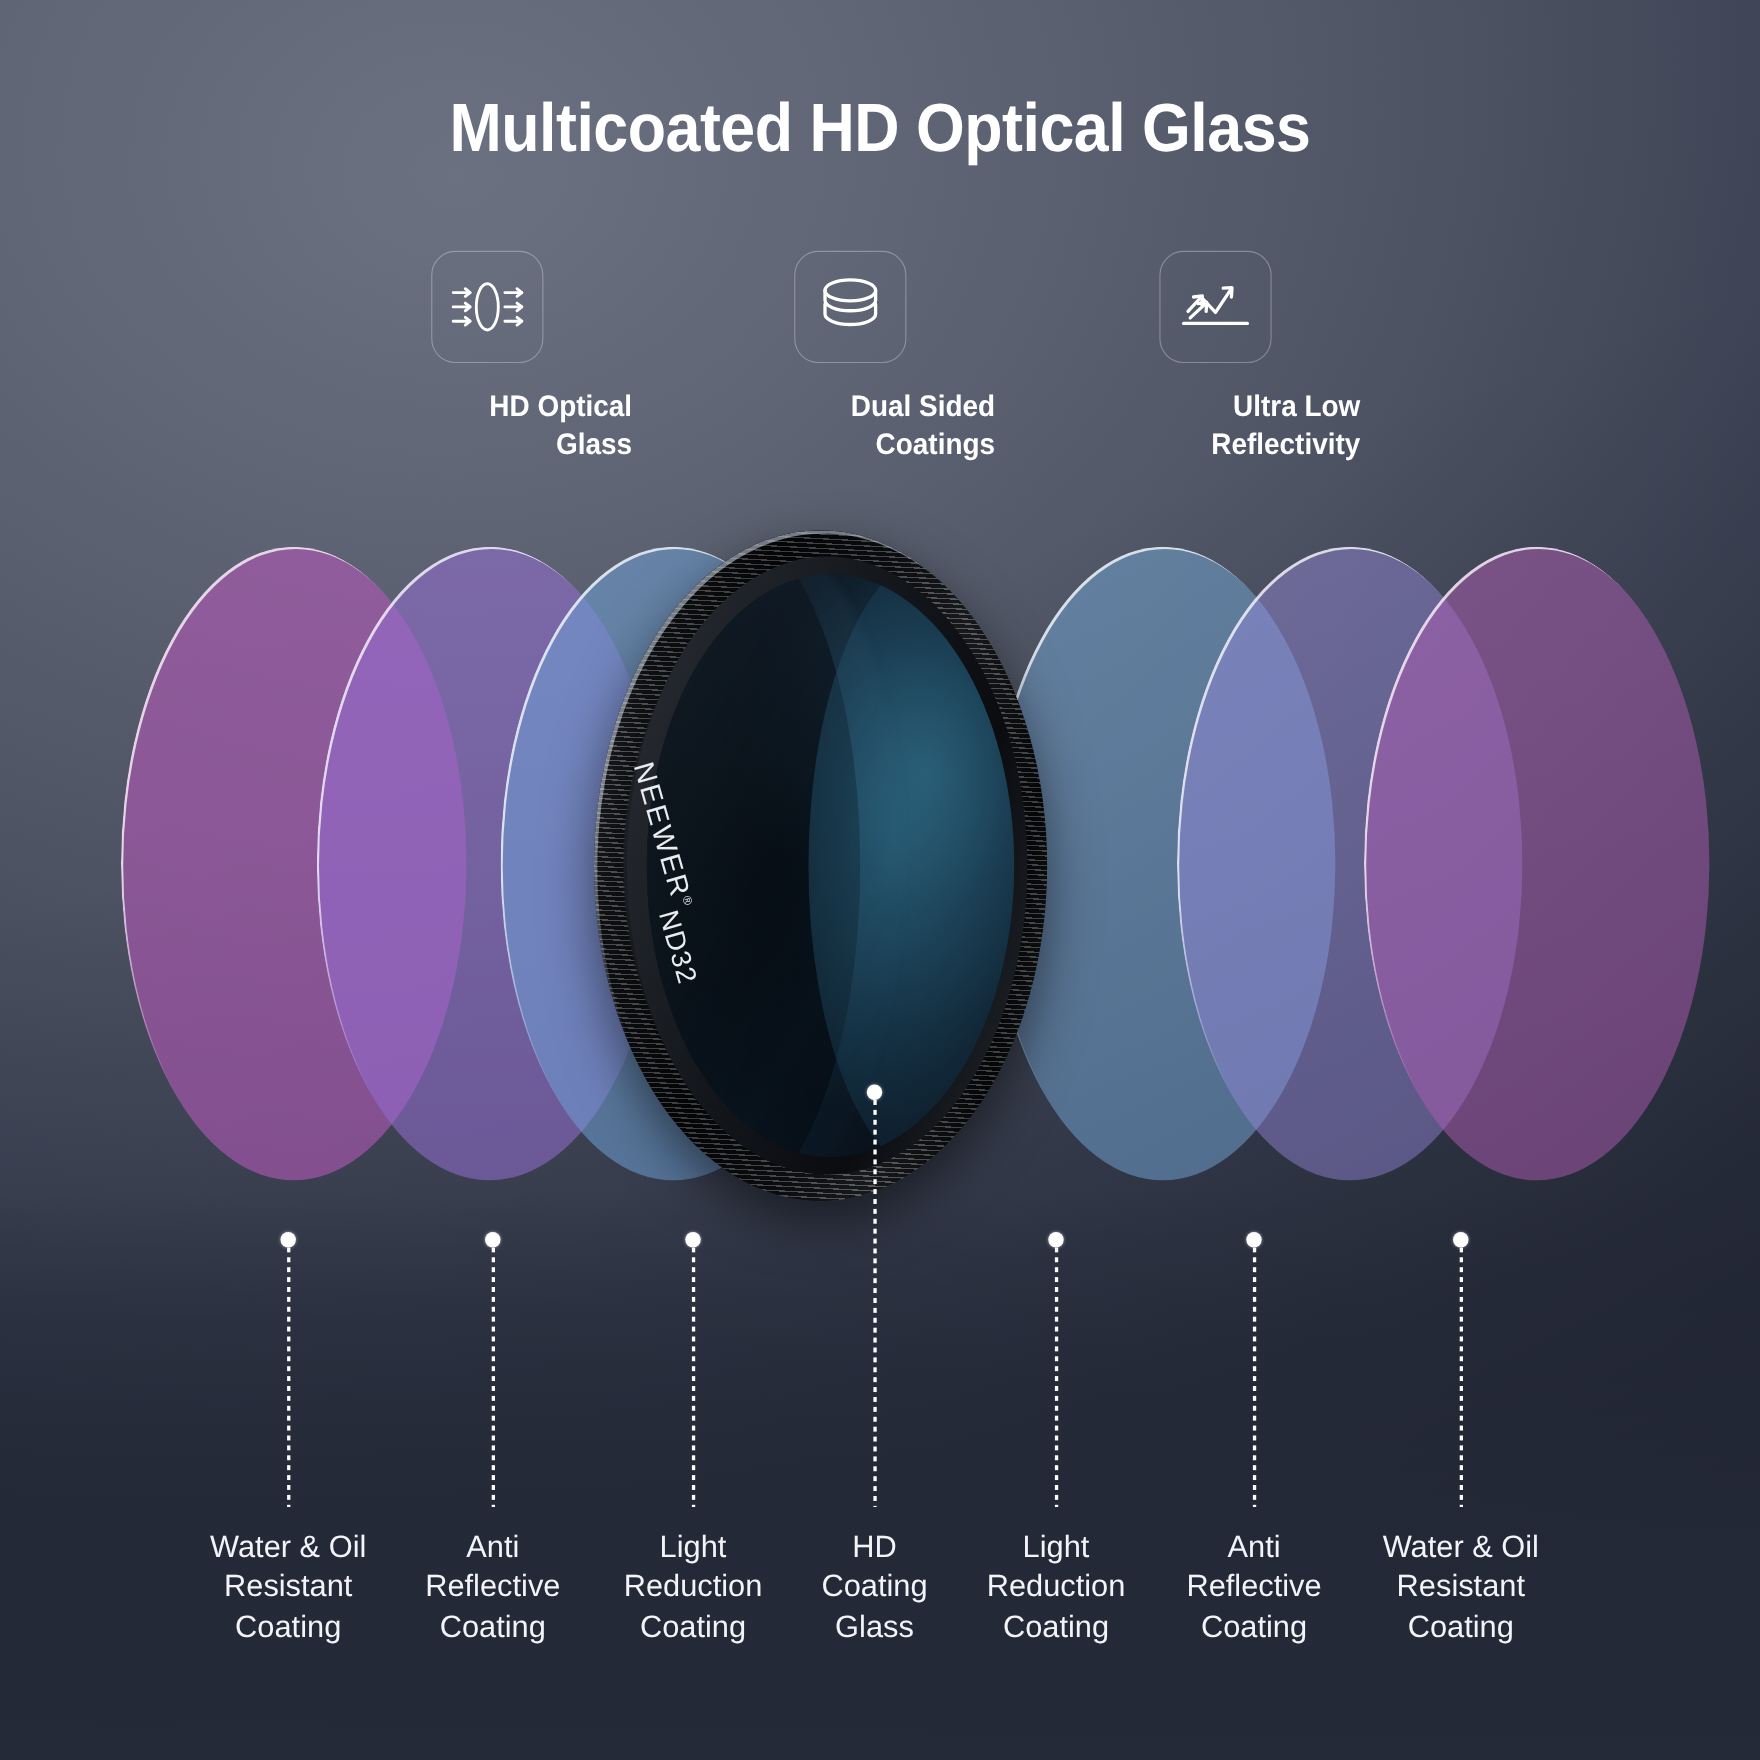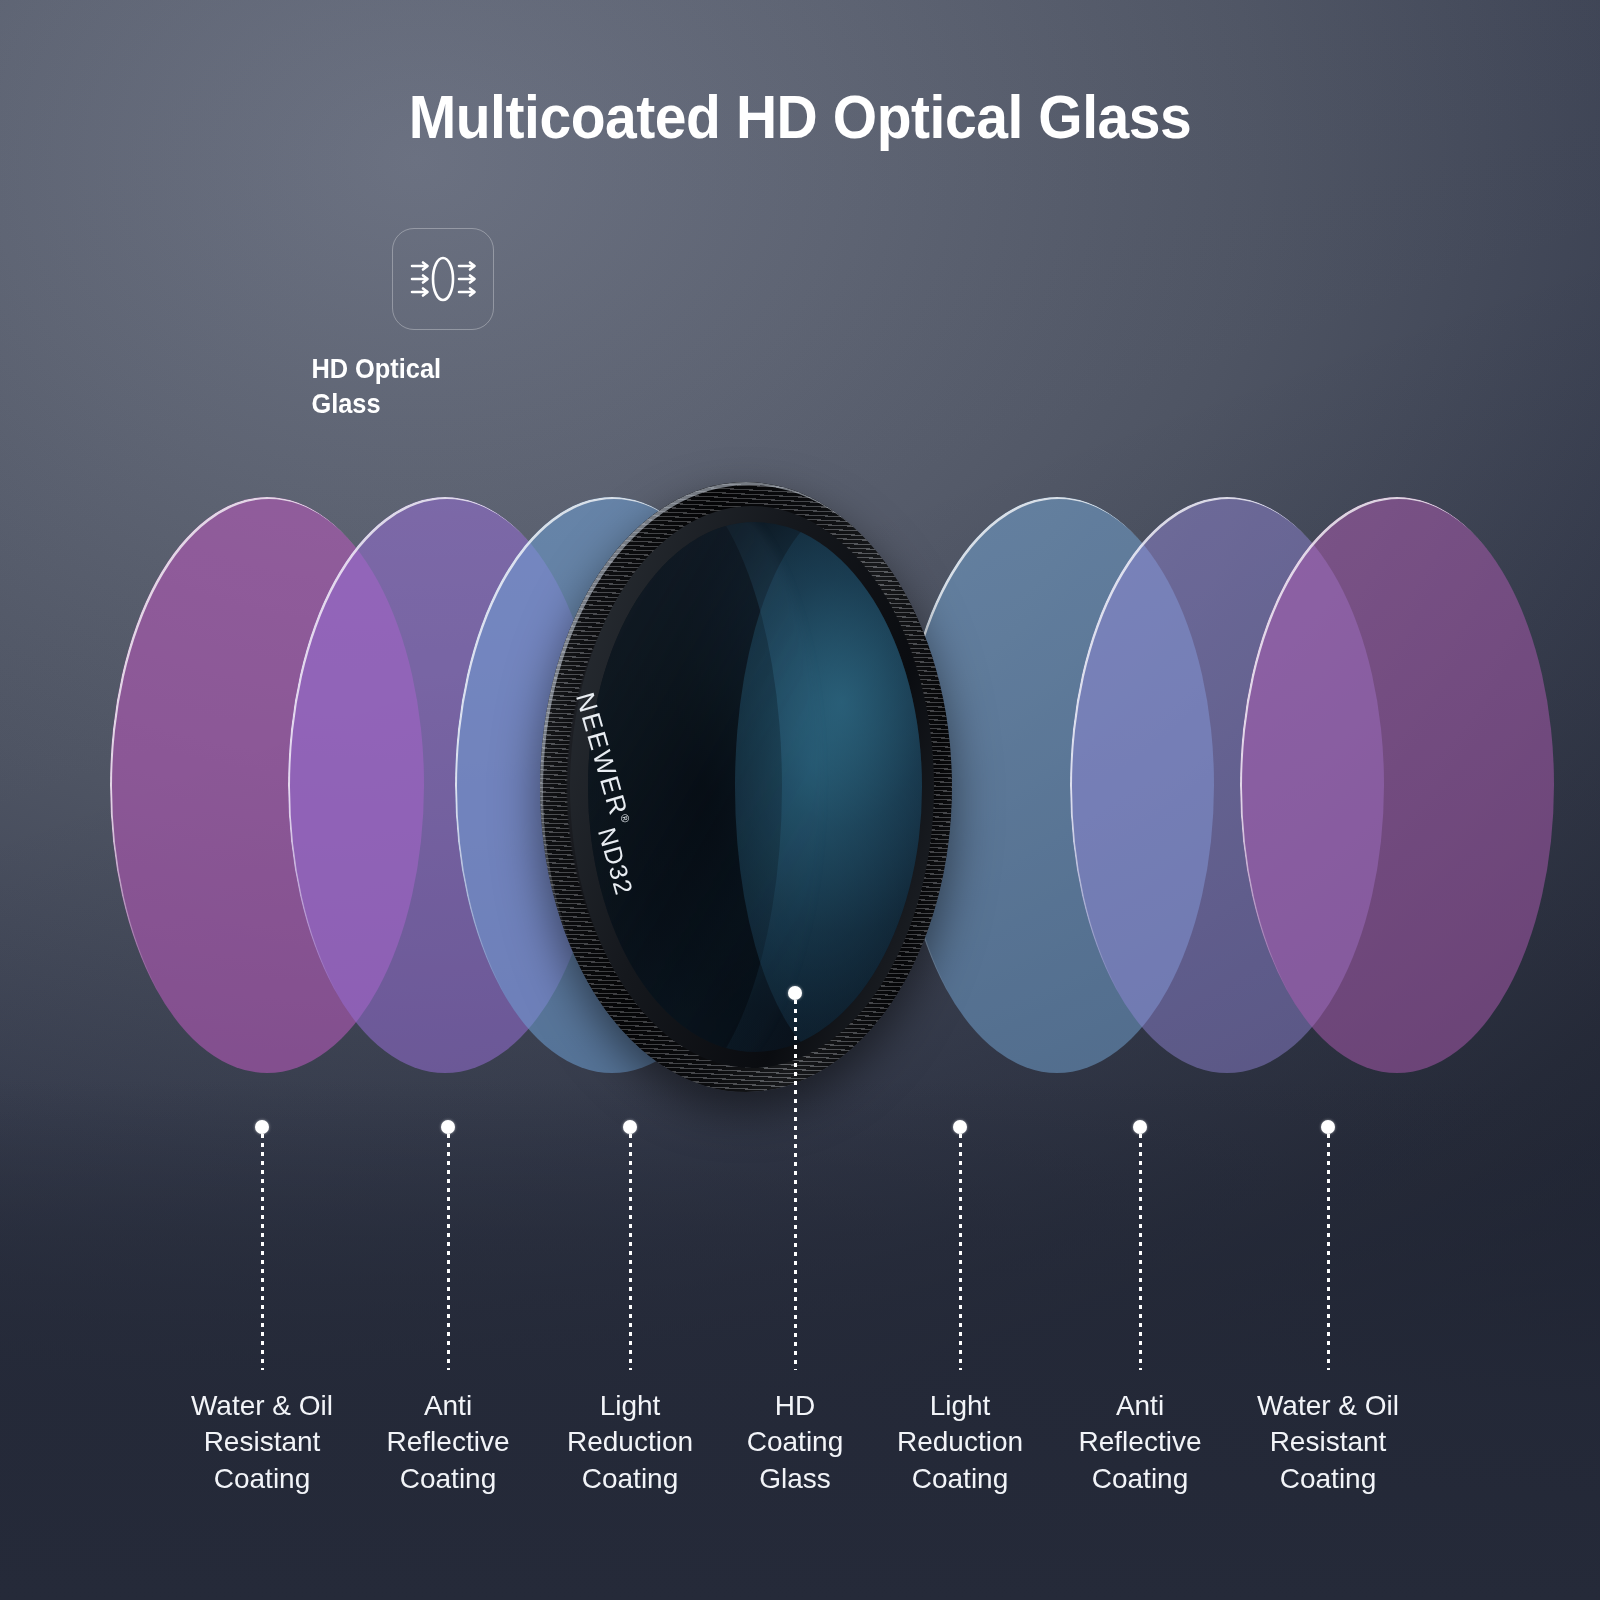--- a/index.html
+++ b/index.html
@@ -25,21 +25,21 @@
   
   .title{
     position:absolute;left:0;top:84px;width:1600px;text-align:center;
     font-size:62px;line-height:1.08;font-weight:700;color:#ffffff;
     letter-spacing:-0.5px;transform:scaleX(.92);transform-origin:50% 50%;
     z-index:6;
   }
 
   
   .features{position:absolute;left:0;top:228px;width:1600px;height:220px;z-index:6;}
-  .feature{position:absolute;width:280px;text-align:left;}
+  .feature{position:absolute;width:280px;text-align:right;}
   .feat-1{left:303px;} .feat-2{left:633px;} .feat-3{left:965px;}
   .iconbox{
     width:100px;height:100px;margin:0 auto;border-radius:22px;
     border:1.6px solid rgba(255,255,255,.30);
     display:flex;align-items:center;justify-content:center;
   }
   .feat-label{
     margin-top:22px;font-size:27px;line-height:1.28;font-weight:700;color:#fff;
     transform:scaleX(.94);
   }
@@ -202,21 +202,50 @@
           <path d="M55 20 H70 M55 33 H70 M55 46 H70"></path>
           <path d="M66 16.5 L70.5 20 L66 23.5 M66 29.5 L70.5 33 L66 36.5 M66 42.5 L70.5 46 L66 49.5"></path>
         </svg>
       </div>
       <div class="feat-label">
         <div>HD Optical</div>
         <div>Glass</div>
       </div>
     </div>
 
-
+    <div class="feature feat-2">
+      <div class="iconbox">
+        <svg width="64" height="60" viewBox="0 0 64 60" fill="none" stroke="#ffffff" stroke-width="3" stroke-linecap="round" stroke-linejoin="round">
+          <ellipse cx="32" cy="15" rx="23" ry="9.5"></ellipse>
+          <path d="M9 15 V24 C9 29.2 19.3 33.5 32 33.5 C44.7 33.5 55 29.2 55 24 V15"></path>
+          <path d="M9 27.5 V36.5 C9 41.7 19.3 46 32 46 C44.7 46 55 41.7 55 36.5 V27.5"></path>
+        </svg>
+      </div>
+      <div class="feat-label">
+        <div>Dual Sided</div>
+        <div>Coatings</div>
+      </div>
+    </div>
+
+    <div class="feature feat-3">
+      <div class="iconbox">
+        <svg width="70" height="58" viewBox="0 0 70 58" fill="none" stroke="#ffffff" stroke-width="3" stroke-linecap="round" stroke-linejoin="round">
+          <path d="M6 44 H64"></path>
+          <path d="M10 33 L22 20 M22 20 L35 34 M35 34 L49 13"></path>
+          <path d="M15 20 L23 19 L22.5 27"></path>
+          <path d="M42 12 L50 11.5 L49.5 20"></path>
+          <path d="M12 39 L26 26"></path>
+          <path d="M19 26 L27 25 L26.5 33"></path>
+        </svg>
+      </div>
+      <div class="feat-label">
+        <div>Ultra Low</div>
+        <div>Reflectivity</div>
+      </div>
+    </div>
   </div>
 
   <div class="callouts">
 
     <div class="callout" style="left:157px;">
       <span class="dot" style="top:1120px;"></span>
       <span class="dline" style="top:1134px;height:236px;"></span>
       <div class="clabel">
         <div>Water &amp; Oil</div>
         <div>Resistant</div>

